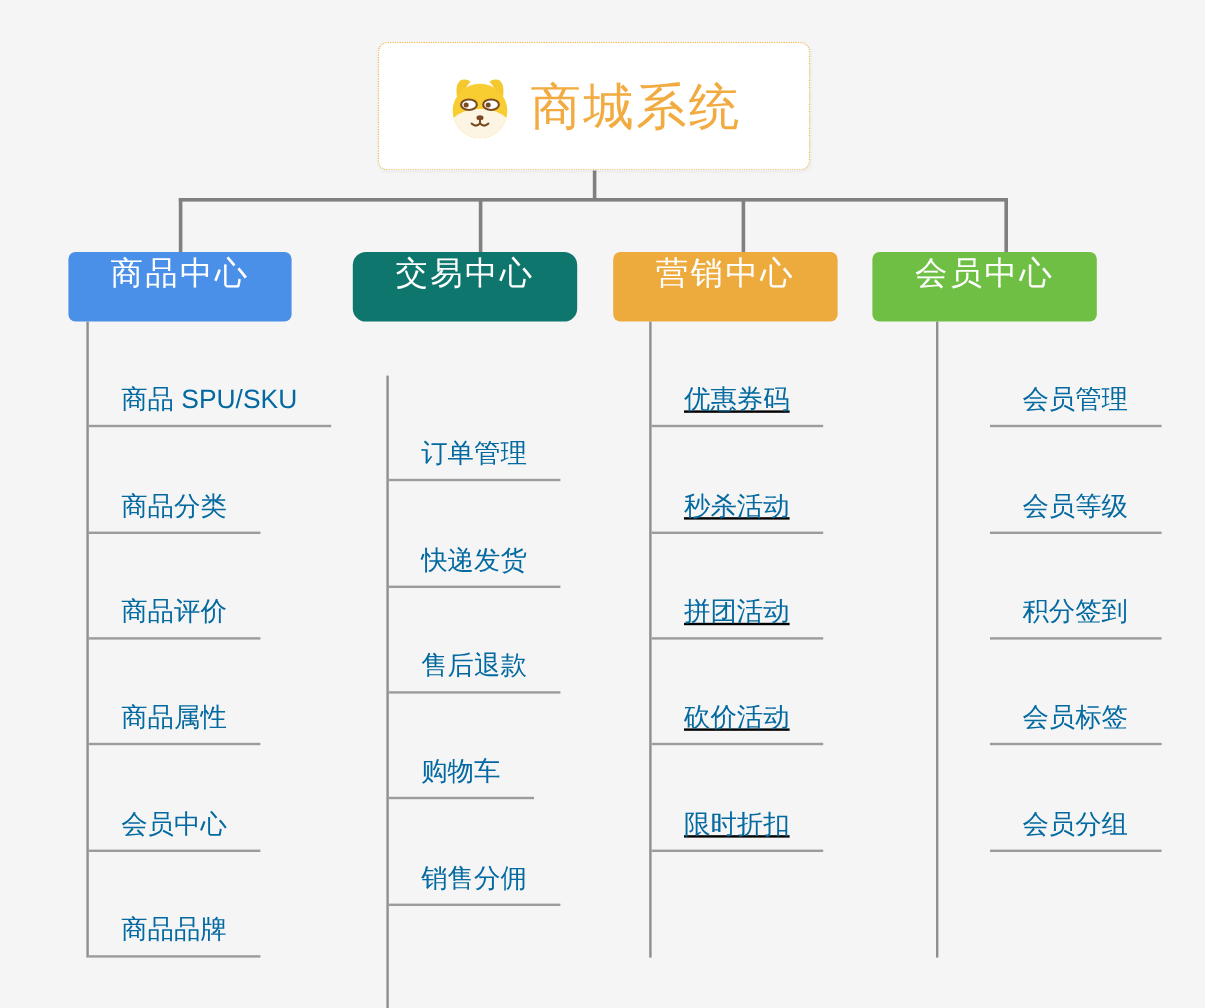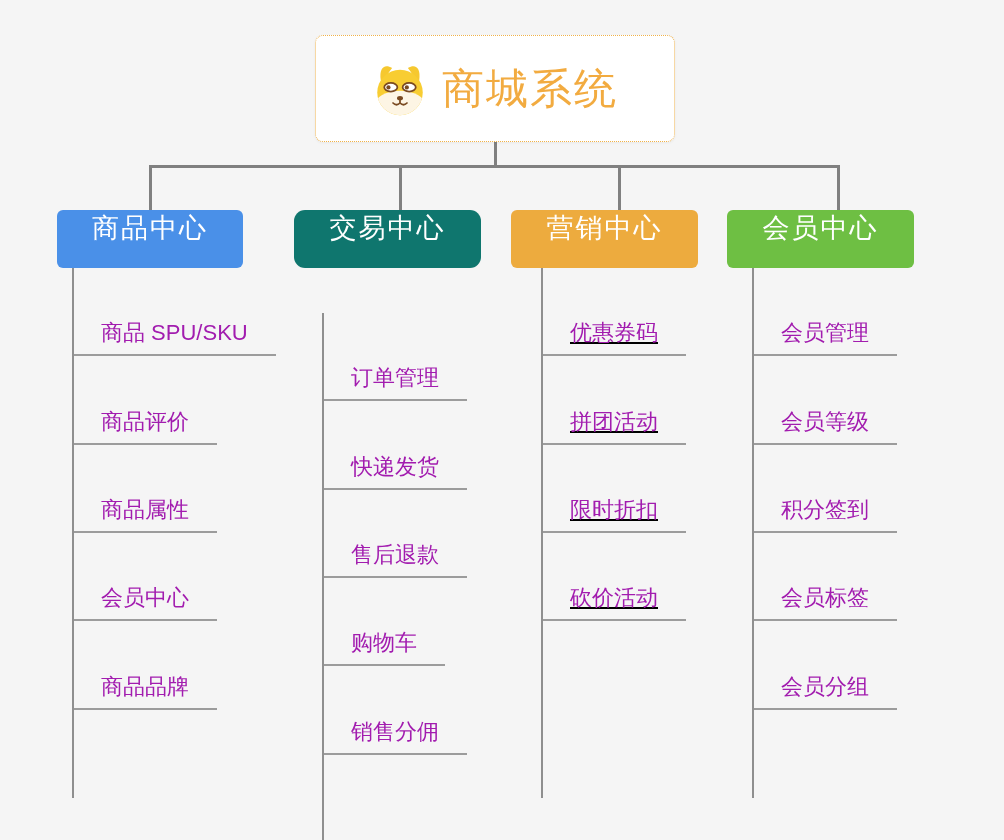--- a/index.html
+++ b/index.html
@@ -33,21 +33,21 @@
   
   .branch-items{
     position:absolute;top:268px;height:530px;
     border-left:2px solid #8f8f8f;box-sizing:border-box;
   }
   .branch-item{
     height:88.33px;display:flex;align-items:flex-end;
     width:fit-content;box-sizing:border-box;
     padding:0 28px 6px 27px;
     border-bottom:2px solid #9c9c9c;
-    font-size:22px;color:#a21caf;white-space:nowrap;
+    font-size:22px;color:#0369a1;white-space:nowrap;
   }
 </style>
 </head>
 <body>
 
 <div class="stage">
 
   <div class="line" style="left:493.5px;top:142px;width:3px;height:24px;"></div>
   <div class="line" style="left:148.5px;top:165px;width:691.5px;height:3px;"></div>
   <div class="line" style="left:148.5px;top:165px;width:3px;height:45px;"></div>
@@ -74,20 +74,21 @@
       <path d="M32,44 L32,48 M24,48 Q28,52 32,48 Q36,52 40,48" fill="none" stroke="#7a4a21" stroke-width="2" stroke-linecap="round"></path>
     </svg>
     <span class="root-title">商城系统</span>
   </div>
 
   <div class="branch-node" style="left: 57px; width: 186px; background: rgb(74, 144, 232);">
     <span>商品中心</span>
   </div>
   <div class="branch-items" style="left:72px;">
     <div class="branch-item">商品 SPU/SKU</div>
+    <div class="branch-item">商品分类</div>
     <div class="branch-item">商品评价</div>
     <div class="branch-item">商品属性</div>
     <div class="branch-item">会员中心</div>
     <div class="branch-item">商品品牌</div>
   </div>
 
   <div class="branch-node" style="left: 294px; width: 187px; background: #0f766e; border-radius: 11px;">
     <span>交易中心</span>
   </div>
   <div class="branch-items" style="left:322px;margin-top:45px;">
@@ -96,29 +97,30 @@
     <div class="branch-item">售后退款</div>
     <div class="branch-item">购物车</div>
     <div class="branch-item">销售分佣</div>
   </div>
 
   <div class="branch-node" style="left: 511px; width: 187px; background: rgb(237, 171, 62);">
     <span>营销中心</span>
   </div>
   <div class="branch-items" style="left:541px;text-decoration:underline;">
     <div class="branch-item">优惠券码</div>
+    <div class="branch-item">秒杀活动</div>
     <div class="branch-item">拼团活动</div>
+    <div class="branch-item">砍价活动</div>
     <div class="branch-item">限时折扣</div>
-    <div class="branch-item">砍价活动</div>
   </div>
 
   <div class="branch-node" style="left: 727px; width: 187px; background: rgb(110, 191, 67);">
     <span>会员中心</span>
   </div>
-  <div class="branch-items" style="left:752px;">
+  <div class="branch-items" style="left:780px;padding-left:43px;">
     <div class="branch-item">会员管理</div>
     <div class="branch-item">会员等级</div>
     <div class="branch-item">积分签到</div>
     <div class="branch-item">会员标签</div>
     <div class="branch-item">会员分组</div>
   </div>
 
 </div>
 
 </body></html>

